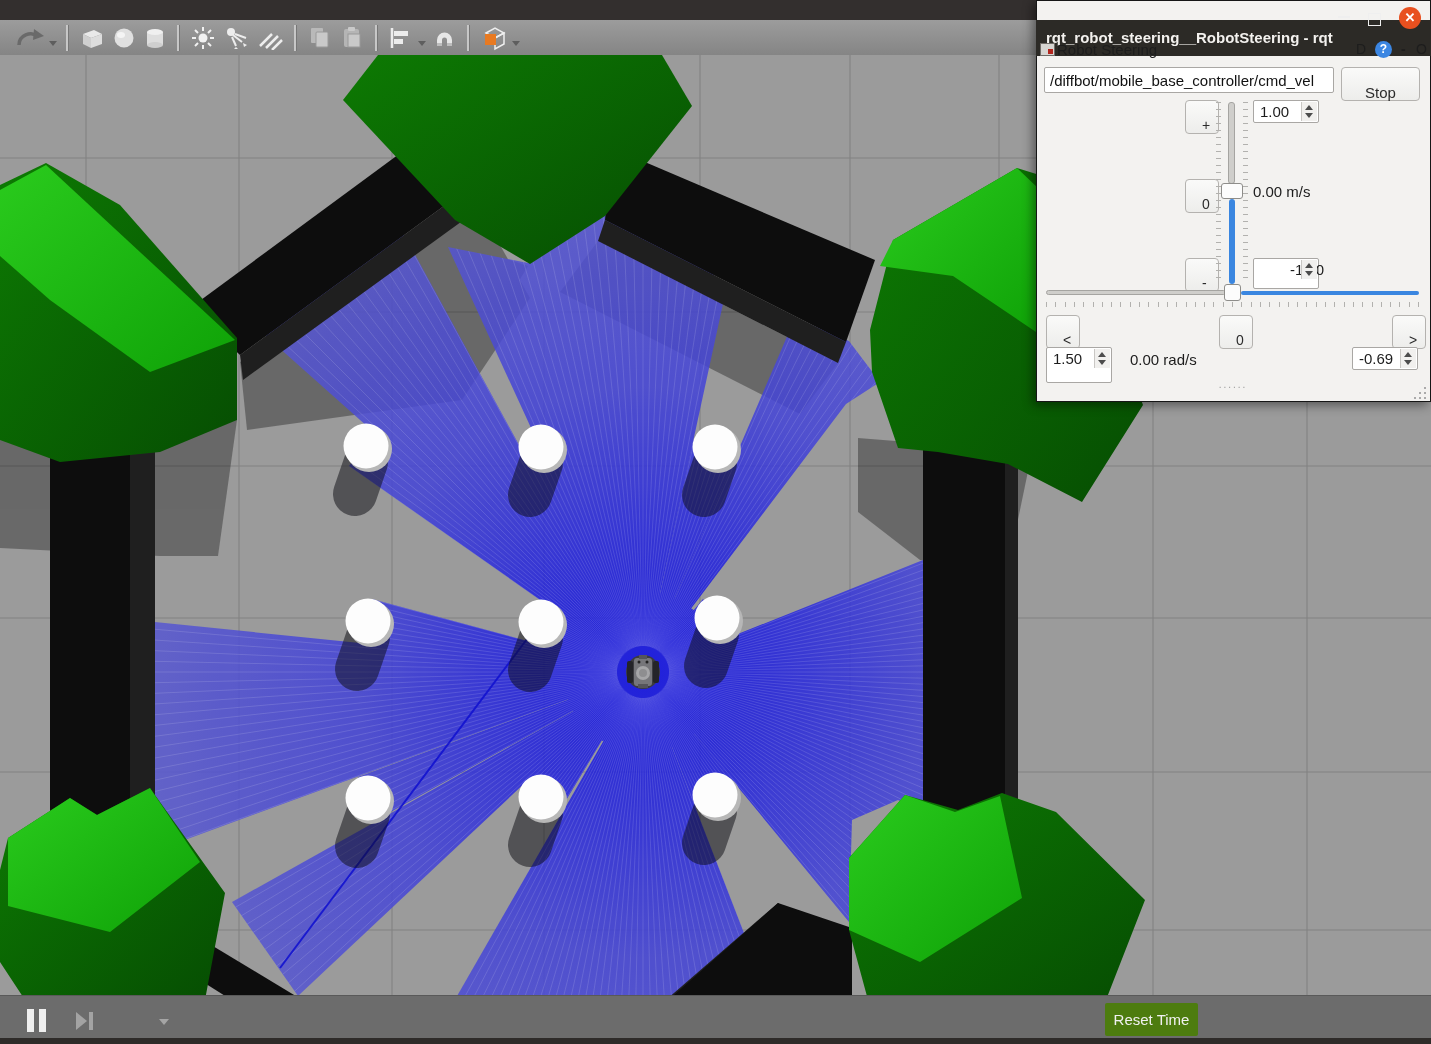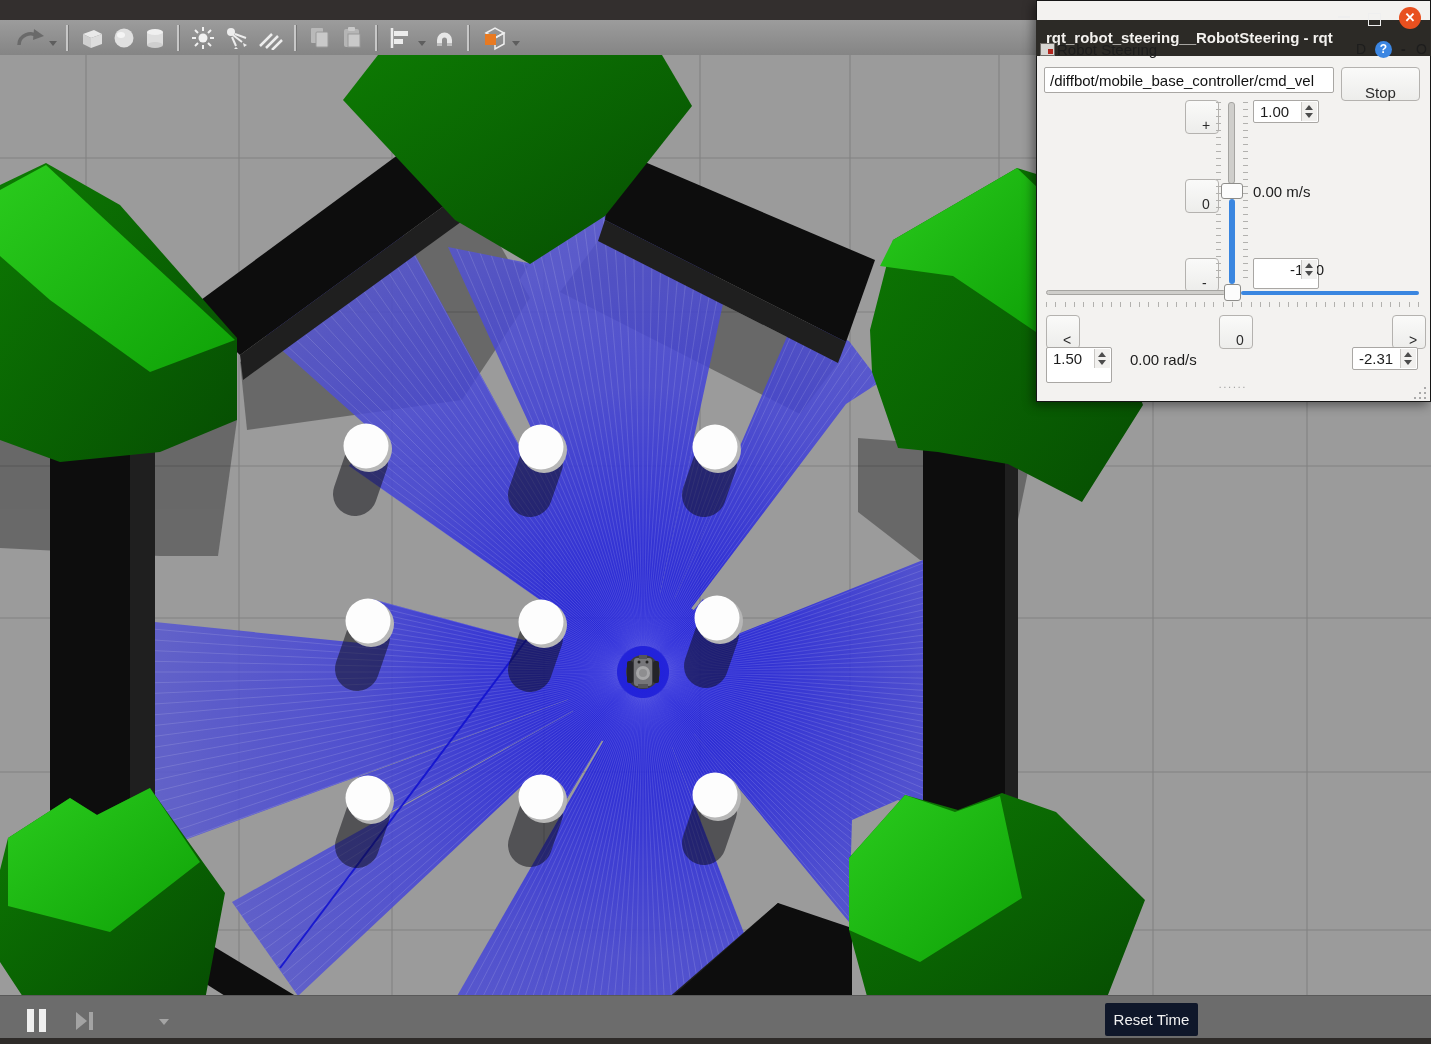--- a/index.html
+++ b/index.html
@@ -15,21 +15,21 @@
   .tbi svg{display:block;}
   .tbsep{width:2px;height:26px;background:#c7c7c7;margin:0 7px;border-right:1px solid #777;}
   .tbcaret{width:0;height:0;border-left:4px solid transparent;border-right:4px solid transparent;
            border-top:5px solid #5e5e5e;margin:10px 2px 0 1px;}
   
   #scene{left:0;top:55px;width:1431px;height:940px;}
   
   #statusbar{left:0;top:995px;width:100%;height:49px;background:#6c6c6c;
              border-top:1px solid #595959;box-sizing:border-box;}
   #resetTimeBtn{position:absolute;top:1003px;left:1105px;width:93px;height:33px;
-                background:#0f172a;color:#f1f1f1;font-size:15px;border:none;border-radius:2px;
+                background:#4d7c0f;color:#f1f1f1;font-size:15px;border:none;border-radius:2px;
                 font-family:"Liberation Sans",sans-serif;}
   #bottomedge{left:0;top:1038px;width:100%;height:6px;background:#2e2b29;}
   .pbar{position:absolute;top:1009px;width:7px;height:23px;background:#efefef;}
   
   #rqt{left:1036px;top:0;width:395px;height:402px;background:#f3f2f0;
        border:1px solid #161616;box-sizing:border-box;box-shadow:-3px 3px 10px rgba(0,0,0,.45);}
   #rqt-title{position:absolute;left:0;top:0;width:100%;height:36px;background:#2c2a26;
              color:#f3f1ee;font-weight:bold;font-size:15px;line-height:36px;padding-left:10px;
              box-sizing:border-box;}
   #btn-close{left:1399px;top:7px;width:22px;height:22px;border-radius:50%;background:#e8501f;
@@ -709,21 +709,21 @@
 
 <div class="spin" style="left:1046px;top:347px;width:66px;height:36px;">
   <span>1.50</span>
   <span class="arrows">
       <i class="up"></i>
       <i class="dn"></i>
     </span>
 </div>
 <div class="rqlabel" style="left:1130px;top:351px;width:70px;text-align:left;">0.00 rad/s</div>
 <div class="spin" style="left:1352px;top:347px;width:66px;height:23px;">
-  <span>-2.31</span>
+  <span>-0.69</span>
   <span class="arrows">
       <i class="up"></i>
       <i class="dn"></i>
     </span>
 </div>
 <div id="dots">......</div>
 <div id="grip"></div>
 
 
 <div id="statusbar" class="abs"></div>

